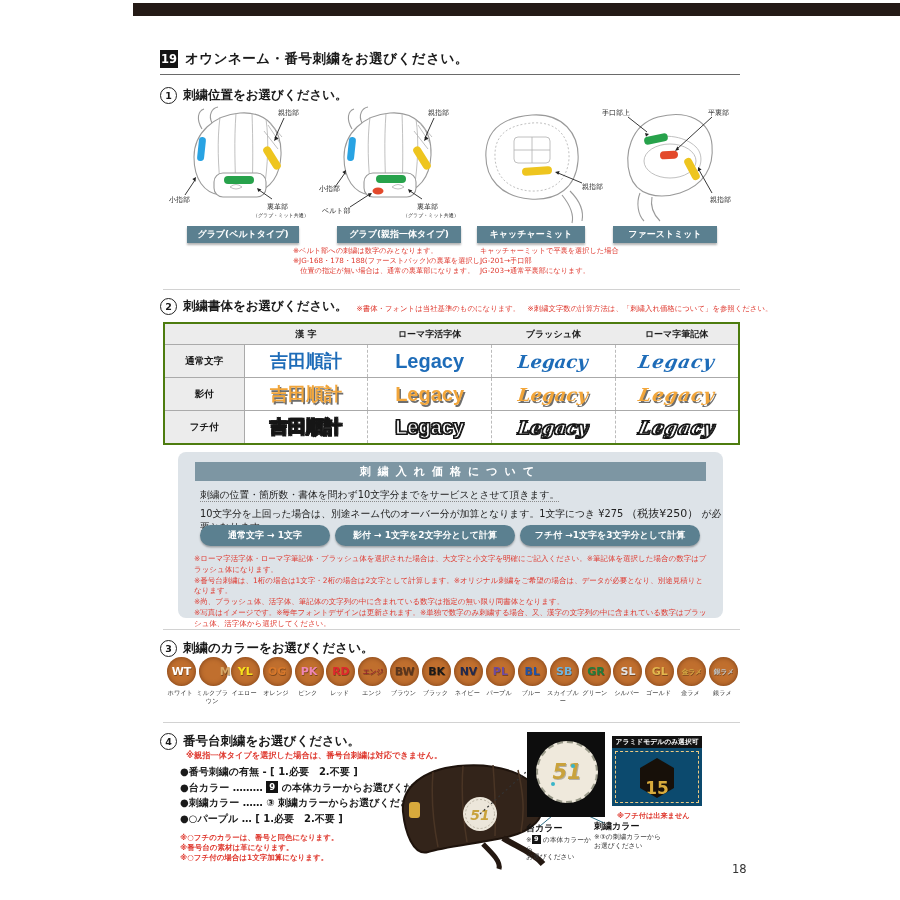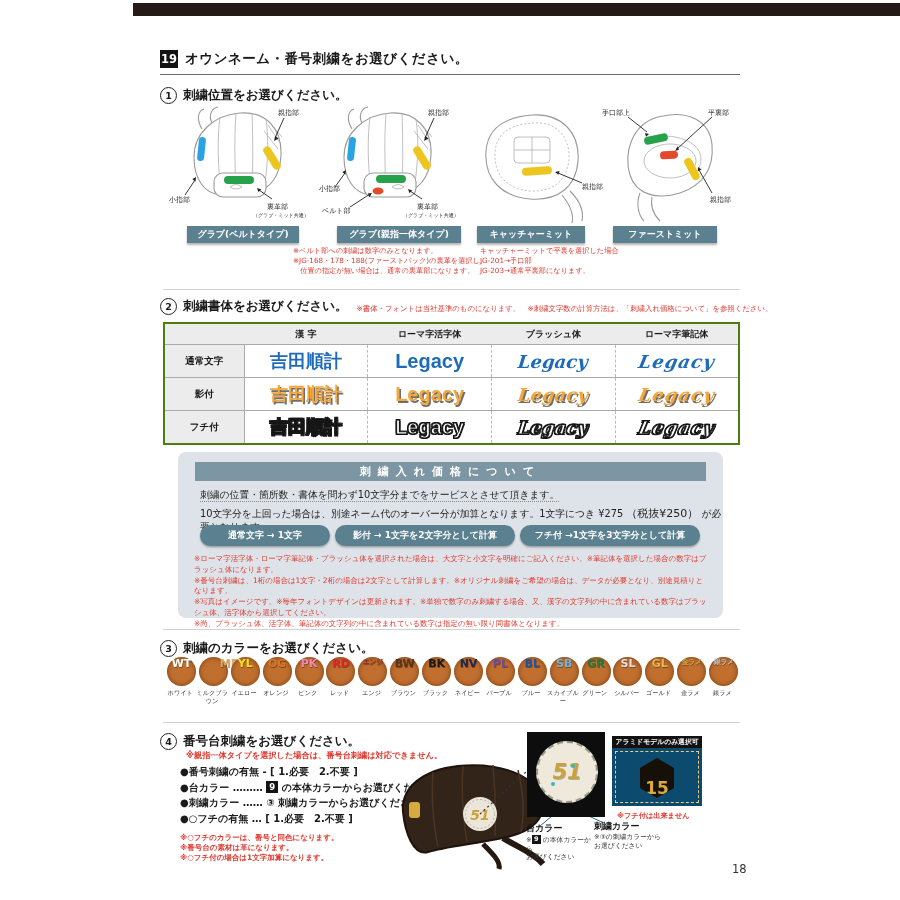--- a/index.html
+++ b/index.html
@@ -47,21 +47,21 @@
   .pbox{left:178px;top:452px;width:545px;height:166px;background:#dde3e8;border-radius:8px;}
   .pband{position:absolute;left:17px;right:17px;top:10px;height:19px;background:#7d96a3;color:#fff;font-size:11px;font-weight:bold;letter-spacing:7px;text-align:center;line-height:19px;}
   .pline{position:absolute;left:22px;font-size:9.8px;color:#222;}
   .dotted-u{border-bottom:1px dotted #8a8a8a;padding-bottom:1px;}
   .psmall{font-size:11px;}
   .pbtn{position:absolute;top:73px;height:21px;line-height:21px;background:#5b8090;color:#fff;border-radius:11px;text-align:center;font-size:9px;font-weight:bold;box-shadow:0 1.5px 2px rgba(0,0,0,.3);}
   .pnotes{position:absolute;left:16px;top:102px;width:516px;font-size:7.5px;line-height:10.8px;color:#df392f;}
   
   .swrow{left:167px;top:657px;display:flex;gap:2.9px;}
   .swi{width:29px;display:flex;flex-direction:column;align-items:center;}
-  .sw{width:29px;height:29px;border-radius:50%;background:#c06f2e;display:flex;align-items:flex-start;justify-content:center;box-shadow:inset 0 0 5px rgba(60,20,0,.55);}
+  .sw{width:29px;height:29px;border-radius:50%;background:#c06f2e;display:flex;align-items:center;justify-content:center;box-shadow:inset 0 0 5px rgba(60,20,0,.55);}
   .swc{font-size:11px;font-weight:bold;text-shadow:.5px .5px 0 rgba(0,0,0,.35);}
   .swc.sm{font-size:7px;letter-spacing:-.5px;}
   .swl{width:34px;margin-left:-2.5px;font-size:6.2px;line-height:7.5px;text-align:center;margin-top:3px;color:#333;}
   
   .s4warn{left:186px;top:750px;font-size:8.2px;font-weight:bold;}
   .s4list{left:180px;top:764px;font-size:10px;font-weight:bold;line-height:15.5px;}
   .badge9{display:inline-block;background:#131313;color:#fff;font-size:8.5px;font-weight:bold;width:12px;height:12px;line-height:12px;text-align:center;vertical-align:1px;}
   .s4notes{left:180px;top:833px;font-size:7.5px;font-weight:bold;line-height:10px;}
   .closeup{left:527px;top:732px;width:78px;height:85px;background:#0d0d0d;}
   .cu-circle{position:absolute;left:9px;top:9px;width:58px;height:58px;border-radius:50%;background:#efe9dc;border:2px dashed #9a9a8a;display:flex;align-items:center;justify-content:center;}
@@ -245,22 +245,22 @@
   <div class="abs pbox">
     <div class="pband">刺繍入れ価格について</div>
     <div class="pline" style="top:37px;"><span class="dotted-u">刺繍の位置・箇所数・書体を問わず10文字分までをサービスとさせて頂きます。</span></div>
     <div class="pline" style="top:54px;"><span>10文字分を上回った場合は、別途ネーム代のオーバー分が加算となります。1文字につき ¥275 </span><span class="psmall">（税抜¥250）</span><span> が必要となります。</span></div>
     <div class="pbtn" style="left:22px;width:130px;">通常文字 → 1文字</div>
     <div class="pbtn" style="left:157px;width:180px;">影付 → 1文字を2文字分として計算</div>
     <div class="pbtn" style="left:342px;width:180px;">フチ付 →1文字を3文字分として計算</div>
     <div class="pnotes">
       <div>※ローマ字活字体・ローマ字筆記体・ブラッシュ体を選択された場合は、大文字と小文字を明確にご記入ください。※筆記体を選択した場合の数字はブラッシュ体になります。</div>
       <div>※番号台刺繍は、1桁の場合は1文字・2桁の場合は2文字として計算します。※オリジナル刺繍をご希望の場合は、データが必要となり、別途見積りとなります。</div>
+      <div>※尚、ブラッシュ体、活字体、筆記体の文字列の中に含まれている数字は指定の無い限り同書体となります。</div>
       <div>※写真はイメージです。※毎年フォントデザインは更新されます。※単独で数字のみ刺繍する場合、又、漢字の文字列の中に含まれている数字はブラッシュ体、活字体から選択してください。</div>
-      <div>※尚、ブラッシュ体、活字体、筆記体の文字列の中に含まれている数字は指定の無い限り同書体となります。</div>
     </div>
   </div>
 
   <div class="abs divider" style="top:629px;"></div>
 
   <div class="abs sec-head" style="left:160px;top:640px;">
     <span class="circ">3</span>
     <span class="sec-title">刺繍のカラーをお選びください。</span>
   </div>
 
@@ -380,21 +380,21 @@
   <div class="abs sec-head" style="left:160px;top:733px;">
     <span class="circ">4</span>
     <span class="sec-title">番号台刺繍をお選びください。</span>
   </div>
   <div class="abs s4warn red">※親指一体タイプを選択した場合は、番号台刺繍は対応できません。</div>
 
   <div class="abs s4list">
     <div><span>●番号刺繍の有無 - </span><span>[ 1.必要　2.不要 ]</span></div>
     <div><span>●台カラー ……… </span><span class="badge9">9</span><span> の本体カラーからお選びください。</span></div>
     <div><span>●刺繍カラー …… </span><span>③ 刺繍カラーからお選びください。</span></div>
-    <div><span>●○フチの有無 … </span><span>[ 1.必要　2.不要 ]</span></div>
+    <div><span>●○パープル … </span><span>[ 1.必要　2.不要 ]</span></div>
   </div>
 
   <div class="abs s4notes red rnote" style="left:180px;top:833px;">※○フチのカラーは、番号と同色になります。
 ※番号台の素材は革になります。
 ※○フチ付の場合は1文字加算になります。</div>
 
   <svg class="abs" style="left:383px;top:752px;" width="185" height="118" viewBox="0 0 185 118">
     <path d="M20,60 C18,35 40,18 75,14 C115,10 150,22 158,45 C165,65 150,80 120,86 C90,92 60,95 45,100 C30,104 22,80 20,60 Z" fill="#33241a" stroke="#1e130c" stroke-width="2"></path>
     <path d="M50,20 C48,45 50,70 55,95 M80,14 C78,40 80,66 84,90 M110,13 C112,38 113,60 112,84 M135,18 C140,40 142,58 138,80" fill="none" stroke="#4a3525" stroke-width="1.5"></path>
     <path d="M120,86 C132,94 150,100 160,112" fill="none" stroke="#241811" stroke-width="6"></path>

